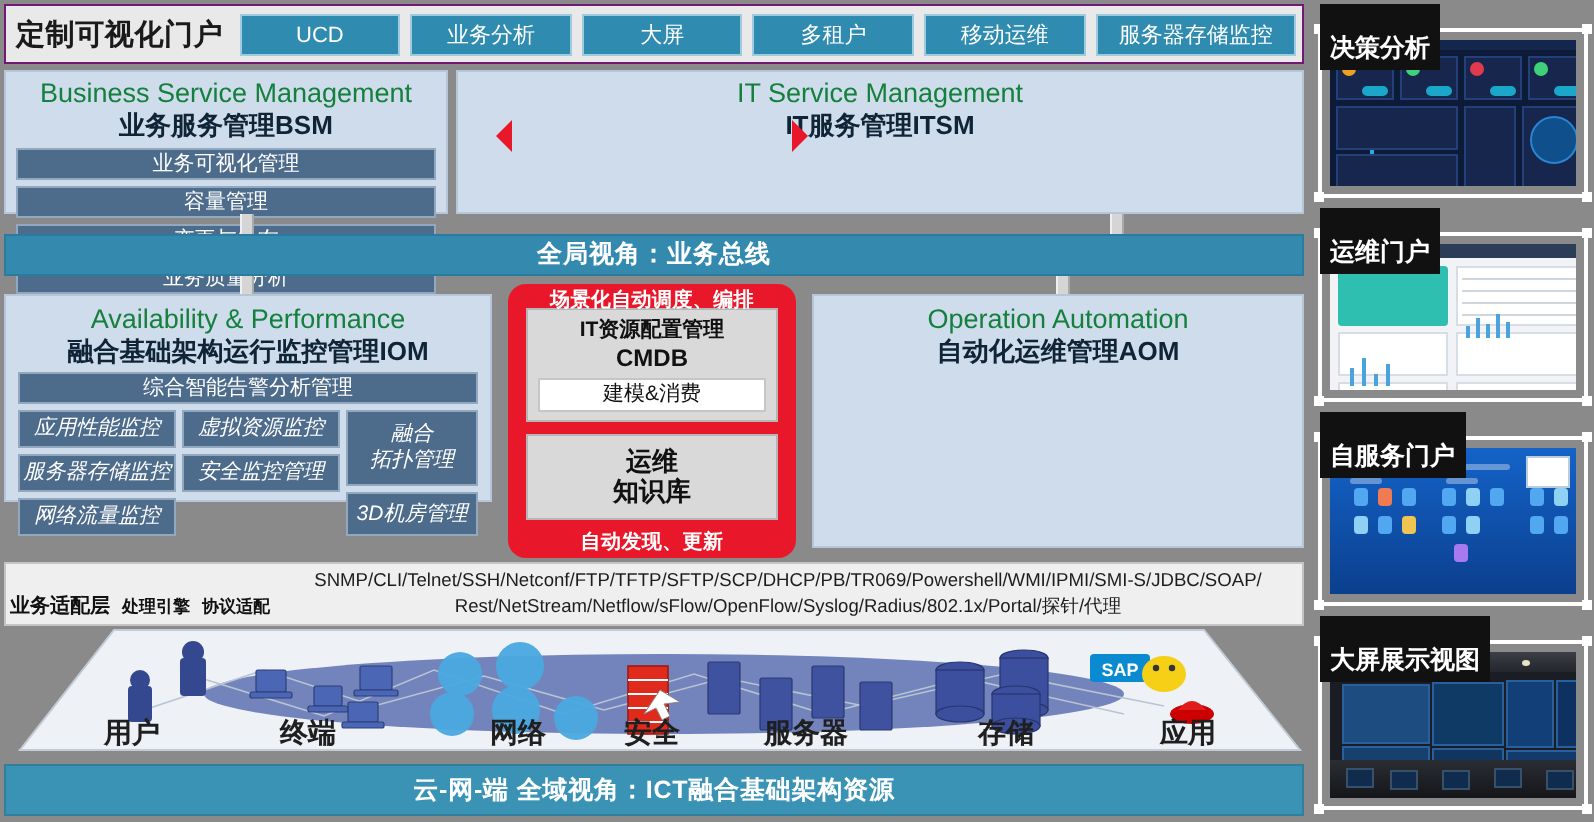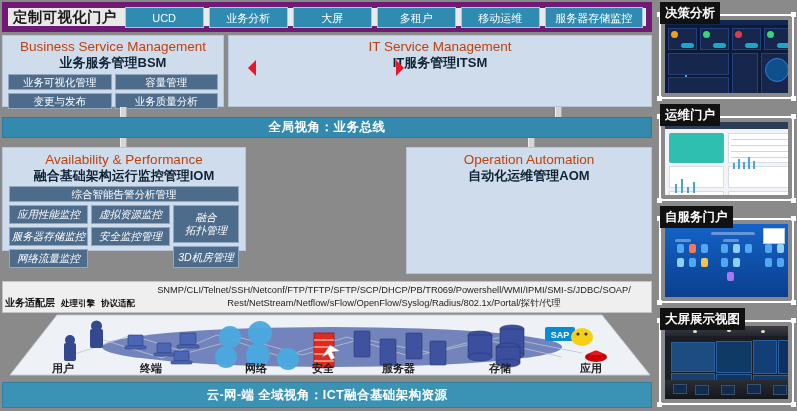--- a/index.html
+++ b/index.html
@@ -9,44 +9,44 @@
     background: #8a8a8a;
     overflow: hidden;
   }
   #root { position: relative; width: 797px; height: 411px; background: #8a8a8a; }
 
   
   #left { position: absolute; left: 0; top: 0; width: 654px; height: 411px; }
 
   
   .hdr { position: absolute; left: 2px; top: 2px; width: 650px; height: 30px;
-         background: #e9e9e9; border: 6px solid #701a75; display: flex;
+         background: #e9e9e9; border: 1px solid #701a75; display: flex;
          align-items: center; padding: 0 3px; }
   .hdr-title { font-size: 14.5px; font-weight: bold; color: #1a1a1a; letter-spacing: .3px;
                padding: 0 4px 0 2px; white-space: nowrap; }
   .tabs { display: flex; gap: 5px; flex: 1; padding-left: 4px; }
   .tab { flex: 1; background: #2f8cb0; color: #fff; font-size: 11px;
          text-align: center; line-height: 21px; height: 21px; border: 1px solid #9ecbdd;
          white-space: nowrap; overflow: hidden; }
   .tab.wide { flex: 1.25; }
 
   
   .panel { background: #cfdceb; border: 1px solid #b6c6d8; }
-  .panel-title-en { font-size: 13.5px; color: #c2410c; text-align: center; line-height: 16px; }
+  .panel-title-en { font-size: 13.5px; color: #15803d; text-align: center; line-height: 16px; }
   .panel-title-cn { font-size: 13px; font-weight: bold; color: #0f2436; text-align: center; line-height: 15px; }
 
   .btn { background: #4d6b8b; color: #fff; font-size: 10.5px; text-align: center;
          border: 1px solid #92a8bf; line-height: 15px; height: 16px;
          white-space: nowrap; overflow: hidden; }
   .btn.tall { height: auto; display: flex; align-items: center; justify-content: center;
               flex-direction: column; line-height: 13px; padding: 2px 0; }
 
   
   #bsm { position: absolute; left: 2px; top: 35px; width: 222px; height: 72px; padding: 3px 5px 4px; }
-  #bsm .grid { display: grid; grid-template-columns: 1fr 1fr; gap: 3px; margin-top: 4px; }
+  #bsm .grid { display: grid; grid-template-columns: 1fr; gap: 3px; margin-top: 4px; }
 
   
   #itsm { position: absolute; left: 228px; top: 35px; width: 424px; height: 72px; padding: 3px 5px 4px; }
   #itsm .grid { display: grid; grid-template-columns: repeat(5, 1fr); gap: 3px; margin-top: 4px; }
 
   
   .stem { position: absolute; width: 7px; background: #d5d5d5; border-left: 1px solid #efefef;
           border-right: 1px solid #a9a9a9; }
 
   
@@ -96,34 +96,34 @@
   #proto .lbl { width: 140px; display: flex; align-items: flex-end; padding: 0 0 2px 2px; gap: 6px; }
   #proto .lbl .l1 { font-size: 10px; font-weight: bold; color: #111; }
   #proto .lbl .l2 { font-size: 8.5px; font-weight: bold; color: #111; }
   #proto .txt { flex: 1; display: flex; flex-direction: column; justify-content: center;
                 align-items: center; padding-right: 6px; }
   #proto .txt div { font-size: 9.3px; color: #1d1d1d; line-height: 13px; text-align: center; }
 
   
   #infra { position: absolute; left: 2px; top: 313px; width: 650px; height: 66px; overflow: hidden; }
   #infra .plat { position: absolute; left: 0; top: 0; width: 650px; height: 66px; }
-  .infra-lbl { position: absolute; font-size: 11px; font-weight: bold; color: #1f1f1f; bottom: 3px;
+  .infra-lbl { position: absolute; font-size: 14px; font-weight: bold; color: #1f1f1f; bottom: 3px;
                white-space: nowrap; }
 
   
   #banner { position: absolute; left: 2px; top: 382px; width: 650px; height: 26px;
             background: #3a93b4; border: 1px solid #2f7f9d; display: flex;
             align-items: center; justify-content: center; }
   #banner span { color: #fff; font-size: 12.5px; font-weight: bold; letter-spacing: .4px; }
 
   
   #right { position: absolute; left: 656px; top: 0; width: 141px; height: 411px; }
   .side { position: absolute; left: 0; width: 141px; }
   .side-cap { position: absolute; left: 4px; top: 0; background: #111; color: #fff;
-              font-size: 12.5px; font-weight: bold; padding: 3px 5px 2px; z-index: 3;
+              font-size: 12.5px; font-weight: bold; padding: 14px 5px 2px; z-index: 3;
               white-space: nowrap; }
   .side-frame { position: absolute; left: 3px; top: 12px; right: 3px; bottom: 3px;
                 border: 2px solid #ffffff; }
   .side-frame .corner { position: absolute; width: 5px; height: 5px; background: #fff; }
   .shot { position: absolute; left: 4px; top: 4px; right: 4px; bottom: 4px; overflow: hidden; }
 
   
   .dash-dark { background: #0d1b38; width: 100%; height: 100%; position: relative; }
   .dash-topbar { position: absolute; left: 0; top: 0; right: 0; height: 5px; background: #13264e; }
   .dk-card { position: absolute; background: #16264d; border: 1px solid #23407a; }
@@ -217,20 +217,33 @@
           </div>
           <div class="btn tall b-sm">
             <span>3D机房管理</span>
           </div>
         </div>
       </div>
     </div>
 
     <div class="arrow-l"></div>
     <div class="arrow-r"></div>
+    <div id="cmdb">
+      <div class="cap-top">场景化自动调度、编排</div>
+      <div class="inner">
+        <div class="ct1">IT资源配置管理</div>
+        <div class="ct2">CMDB</div>
+        <div class="sub">建模&amp;消费</div>
+      </div>
+      <div class="inner2">
+        <div class="kb">运维</div>
+        <div class="kb">知识库</div>
+      </div>
+      <div class="cap-bot">自动发现、更新</div>
+    </div>
 
     <div class="panel" id="aom">
       <div class="panel-title-en">Operation Automation</div>
       <div class="panel-title-cn">自动化运维管理AOM</div>
     </div>
 
     <div id="proto">
       <div class="lbl">
         <span class="l1">业务适配层</span>
         <span class="l2">处理引擎</span>

